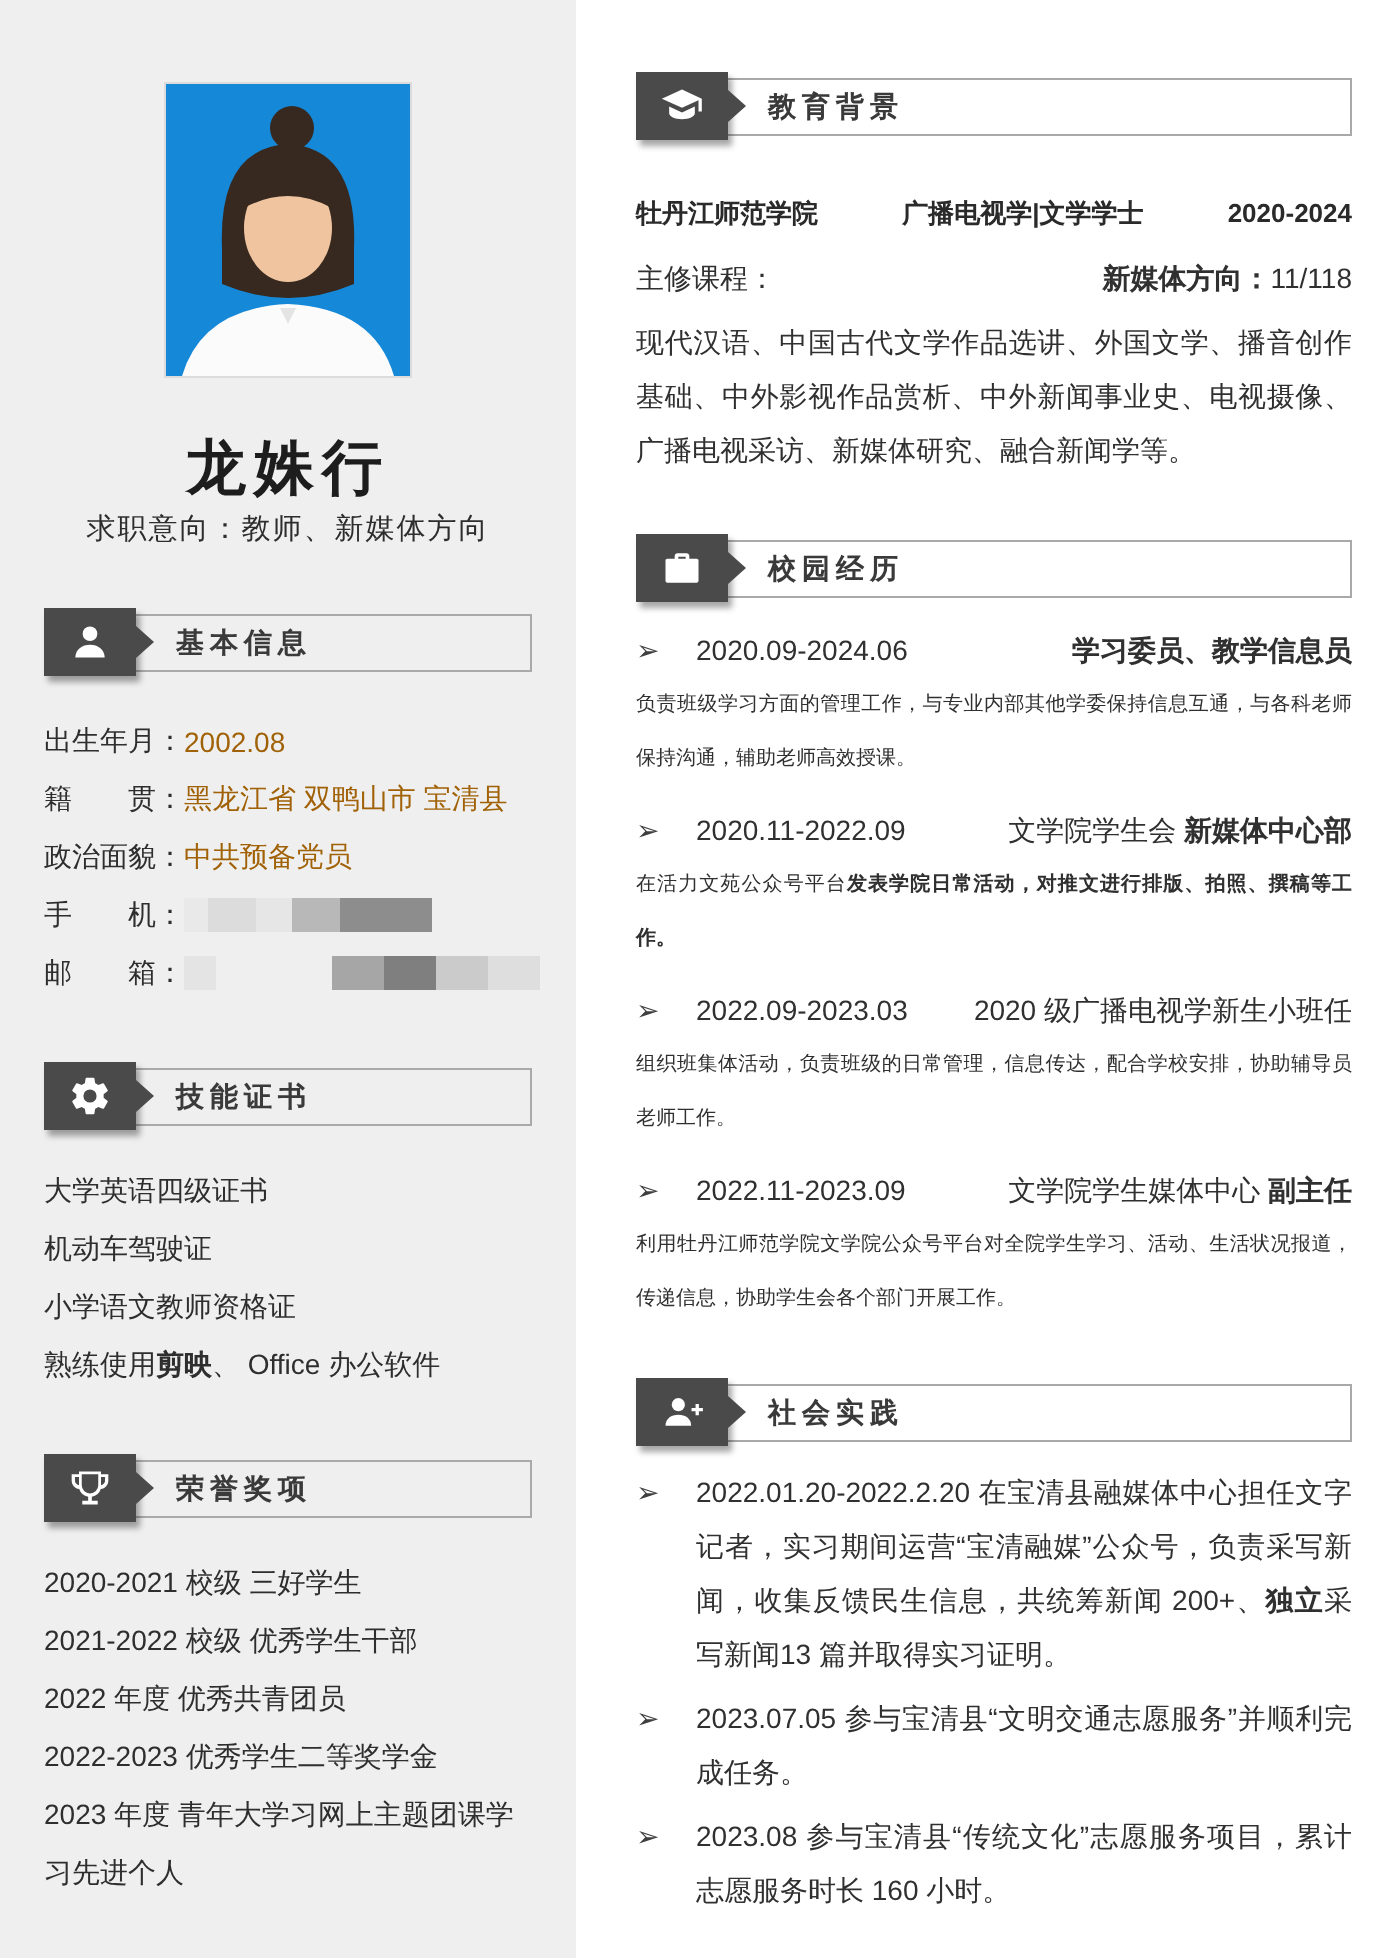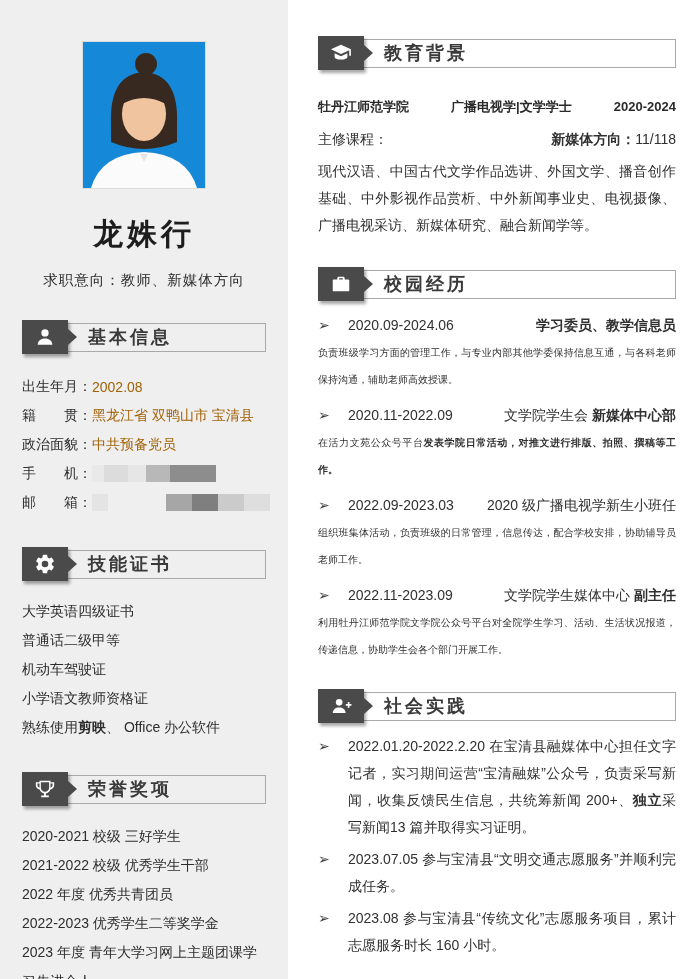--- a/index.html
+++ b/index.html
@@ -20,21 +20,21 @@
   .sidebar-inner { padding:0 22px; }
   .photo {
     width:122px; height:146px; margin:42px auto 0; display:block;
     box-shadow:0 0 0 1px rgba(0,0,0,0.08);
   }
   .name {
     margin-top:26px; text-align:center;
     font-size:30px; font-weight:bold; letter-spacing:4px; color:#1d1d1d;
   }
   .objective {
-    margin-top:16px; text-align:center;
+    text-align:center;
     font-size:14.5px; color:#2d2d2d; letter-spacing:1px;
   }
 
   
   .sec-header { position:relative; height:36px; }
   .sec-box {
     position:absolute; left:4px; right:0; top:3px; height:29px;
     border:1px solid #a9a9a9; background:transparent;
   }
   .sec-dark {
@@ -42,21 +42,21 @@
     background:#4a4a4a; display:flex; align-items:center; justify-content:center;
     box-shadow:2px 3px 3px rgba(0,0,0,0.35);
   }
   .sec-arrow {
     position:absolute; left:46px; top:9px; width:0; height:0;
     border-left:9px solid #4a4a4a;
     border-top:8px solid transparent; border-bottom:8px solid transparent;
   }
   .sec-title {
     position:absolute; left:66px; top:0; height:35px; line-height:35px;
-    font-weight:bold; font-size:18px; color:#3a3a3a; letter-spacing:3px;
+    font-weight:bold; font-size:14px; color:#3a3a3a; letter-spacing:3px;
   }
   .sec-dark svg { width:22px; height:22px; fill:#ffffff; }
 
   
   .sb-sec { margin-top:30px; }
   .info-list { margin-top:16px; font-size:14px; }
   .info-row { display:flex; align-items:center; height:29px; white-space:nowrap; }
   .info-label { white-space:pre; color:#2e2e2e;font-family:Liberation Serif, serif; }
   .info-value { color:#a16207; }
   .mosaic { display:inline-flex; align-items:center; height:18px; }
@@ -167,21 +167,20 @@
           <div class="sec-dark">
             <svg viewBox="0 0 24 24">
                 <path d="M19.4 13c.04-.33.06-.66.06-1s-.02-.67-.06-1l2.1-1.65a.5.5 0 0 0 .12-.64l-2-3.46a.5.5 0 0 0-.6-.22l-2.5 1a7.3 7.3 0 0 0-1.7-1l-.4-2.61A.5.5 0 0 0 13.9 2h-3.8a.5.5 0 0 0-.5.42l-.4 2.61c-.6.25-1.17.6-1.7 1l-2.5-1a.5.5 0 0 0-.6.22l-2 3.46a.5.5 0 0 0 .12.64L4.6 11c-.04.33-.06.66-.06 1s.02.67.06 1l-2.08 1.65a.5.5 0 0 0-.12.64l2 3.46c.1.22.36.32.6.22l2.5-1c.53.4 1.1.75 1.7 1l.4 2.61c.04.24.25.42.5.42h3.8c.25 0 .46-.18.5-.42l.4-2.61c.6-.25 1.17-.6 1.7-1l2.5 1c.24.1.5 0 .6-.22l2-3.46a.5.5 0 0 0-.12-.64zM12 15.6a3.6 3.6 0 1 1 0-7.2 3.6 3.6 0 0 1 0 7.2z"></path>
               </svg>
           </div>
           <div class="sec-arrow"></div>
           <div class="sec-title">技能证书</div>
         </div>
         <div class="plain-list">
           <div class="plain-item"><span>大学英语四级证书</span><span class="bold"></span><span></span></div>
-          <div class="plain-item"><span>普通话二级甲等</span><span class="bold"></span><span></span></div>
           <div class="plain-item"><span>机动车驾驶证</span><span class="bold"></span><span></span></div>
           <div class="plain-item"><span>小学语文教师资格证</span><span class="bold"></span><span></span></div>
           <div class="plain-item"><span>熟练使用</span><span class="bold">剪映</span><span>、 Office 办公软件</span></div>
         </div>
       </section>
 
       <section class="sb-sec">
         <div class="sec-header">
           <div class="sec-box"></div>
           <div class="sec-dark">

